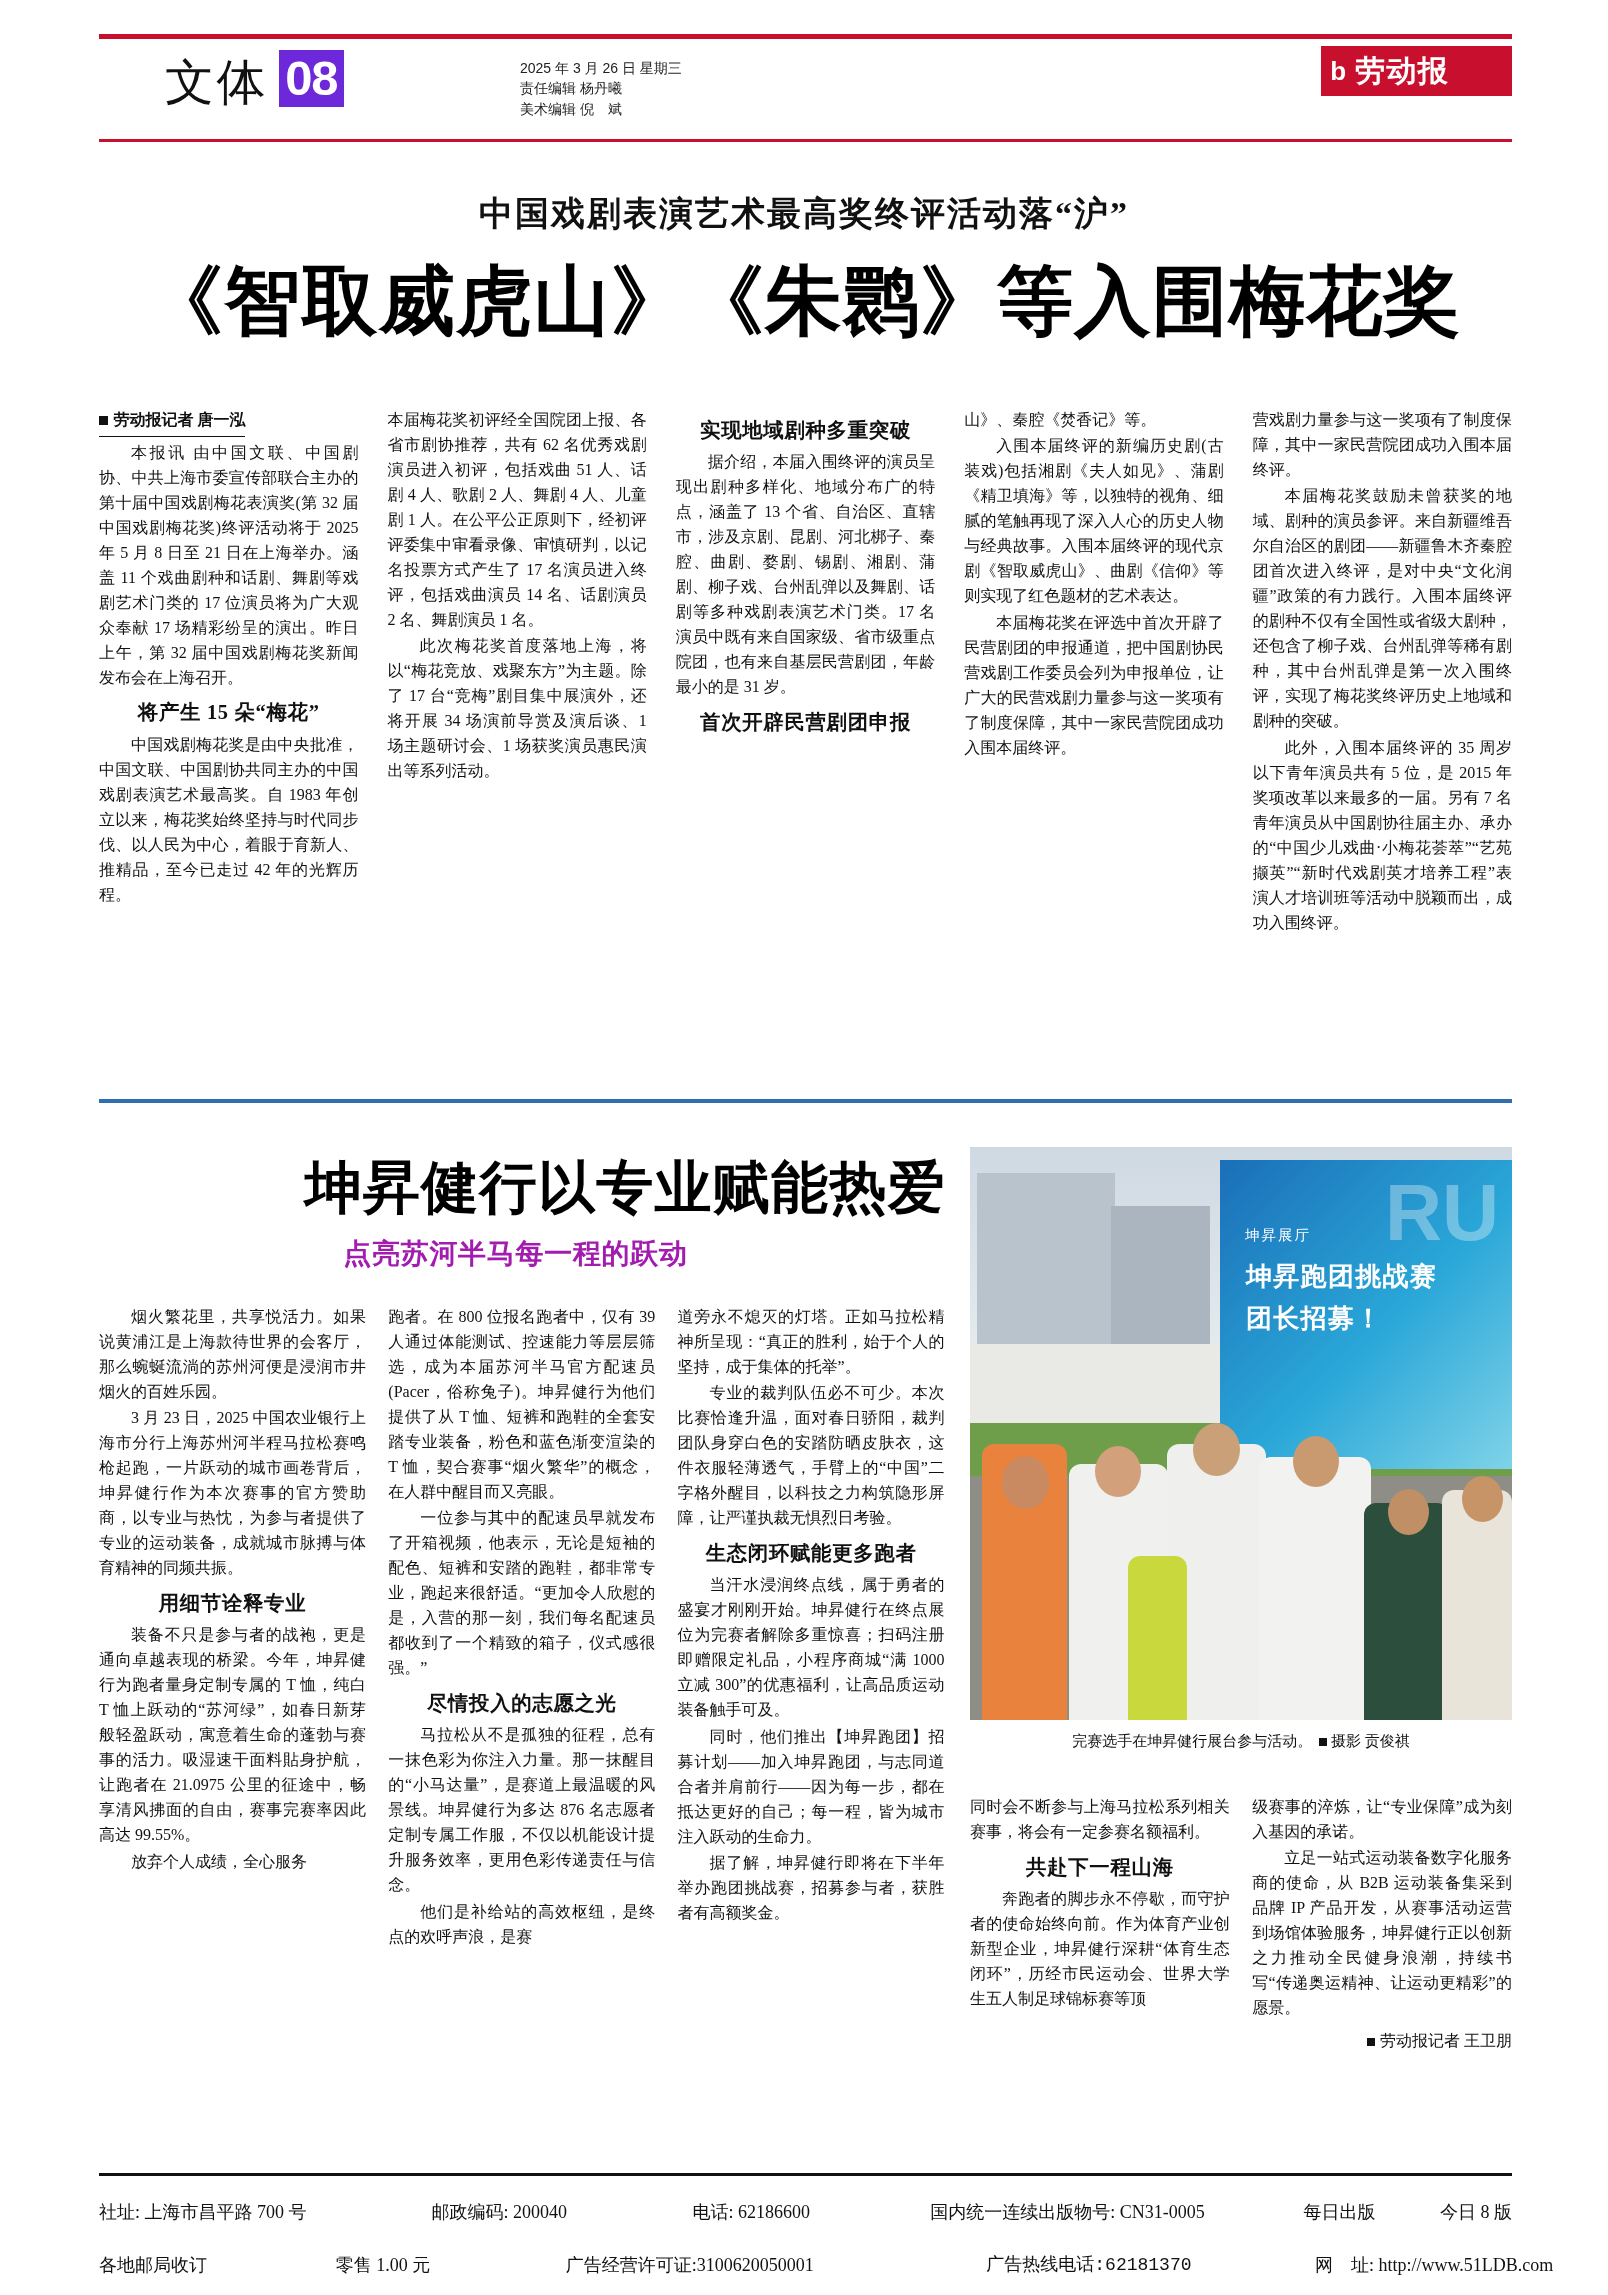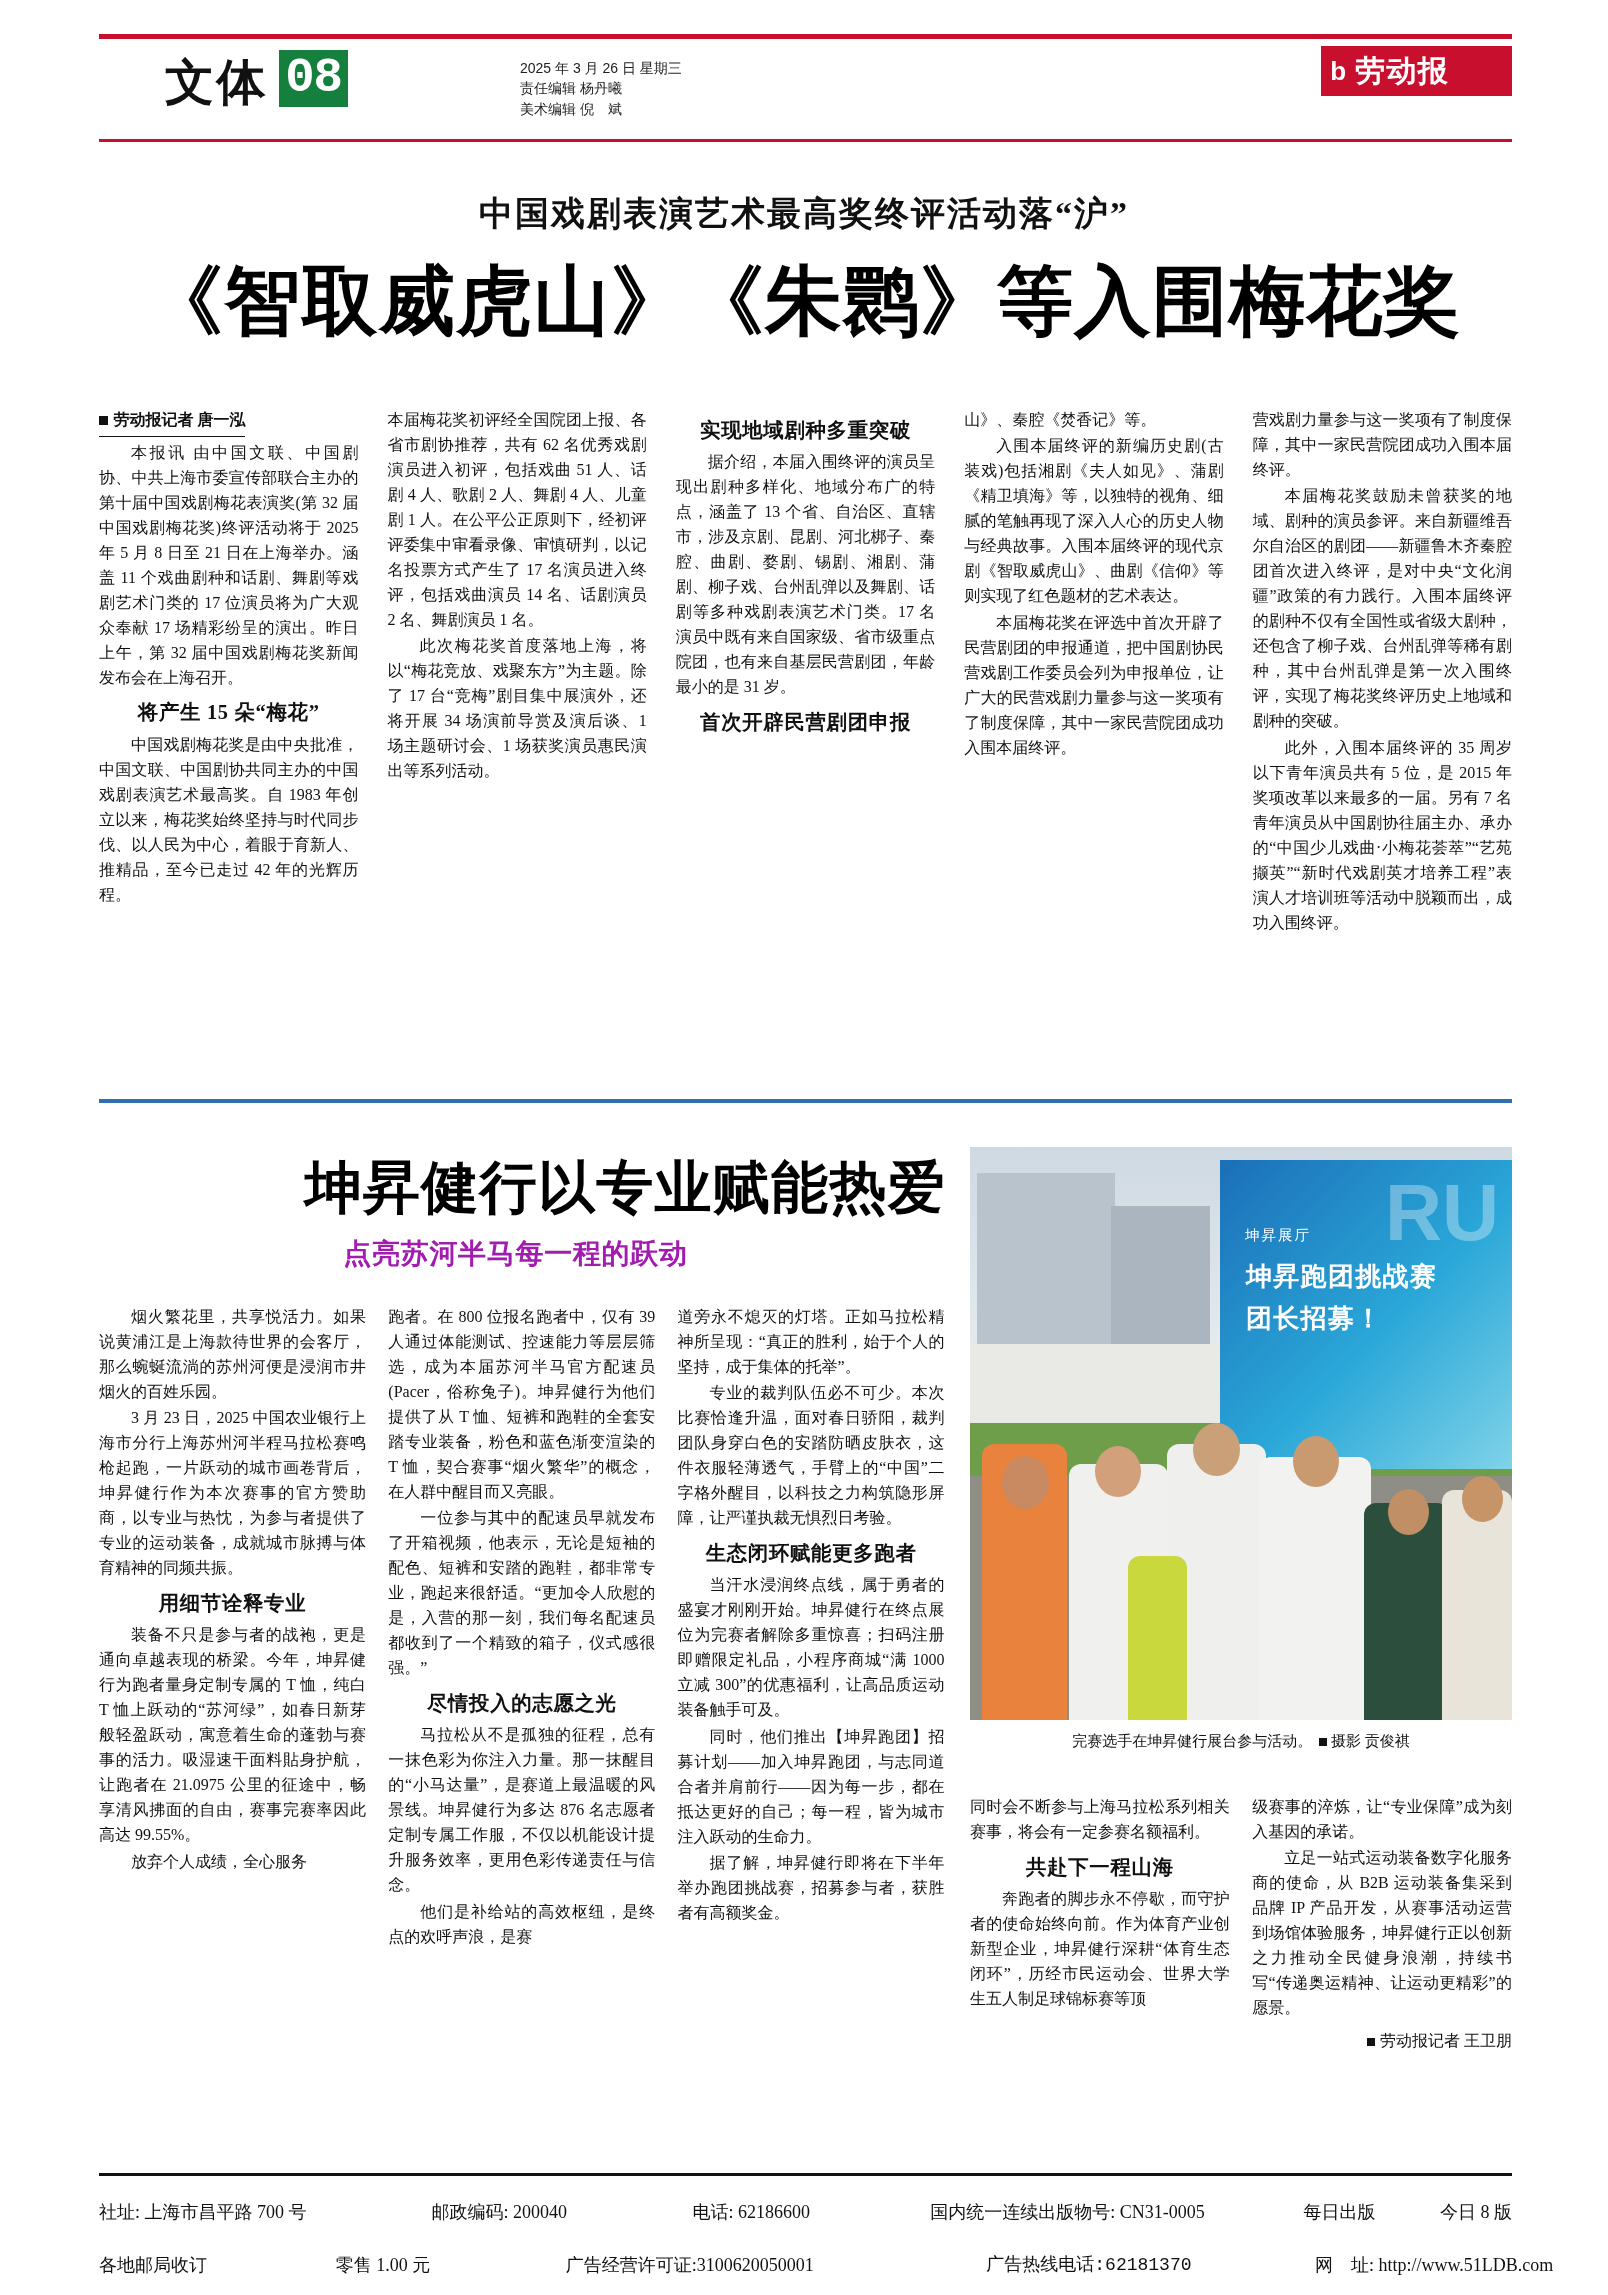--- a/index.html
+++ b/index.html
@@ -42,31 +42,31 @@
     background: #c8102e;
   }
   .mast-left {
     position: absolute;
     left: 66px; top: 16px;
     display: flex;
     align-items: flex-end;
   }
   .mast-section {
     font-family: "Liberation Serif", serif;
-    font-weight: bold;
+    font-weight: normal;
     font-size: 49px;
     letter-spacing: 2.6px;
     line-height: 1;
     color: #111;
   }
   .mast-num {
     display: inline-block;
-    background: #15803d;
+    background: #6d28d9;
     color: #fff;
-    font-family: Liberation Mono, monospace;
+    font-family: Liberation Sans, sans-serif;
     font-weight: bold;
     font-size: 49px;
     line-height: 57px;
     padding: 0 6.6px;
     margin-left: 10.5px;
     letter-spacing: -1.3px;
   }
   .mast-meta {
     position: absolute;
     left: 421px; top: 24px;

